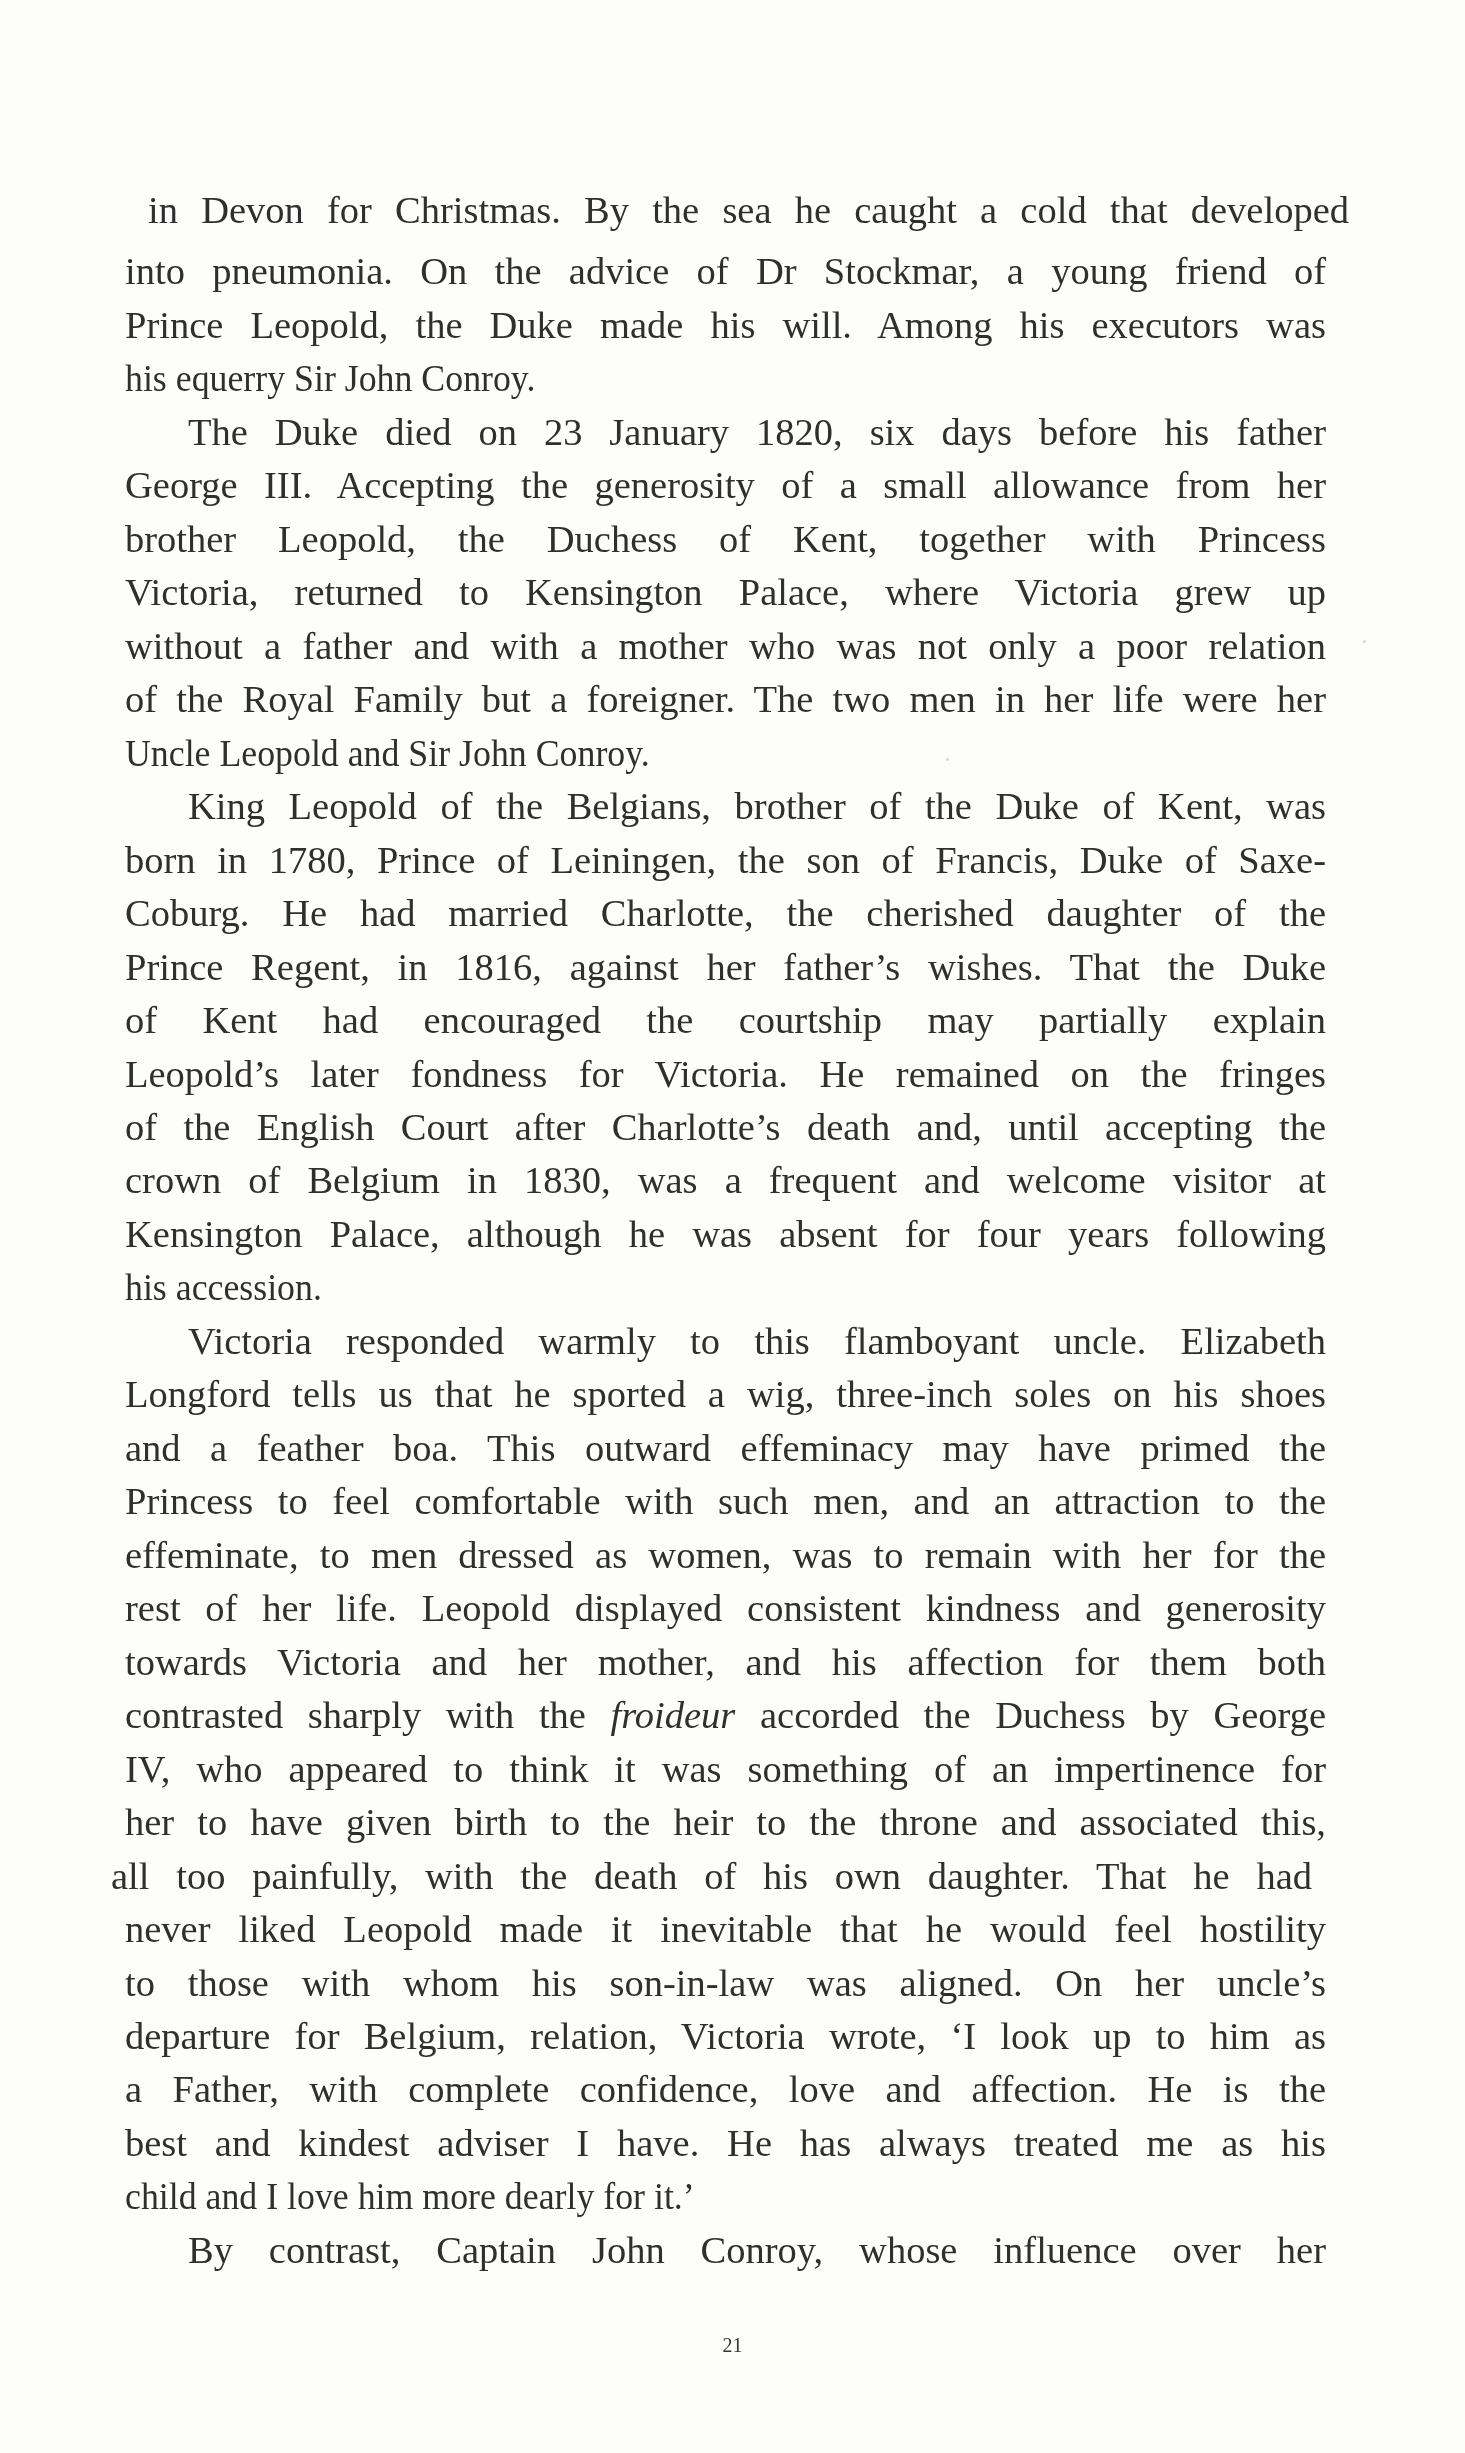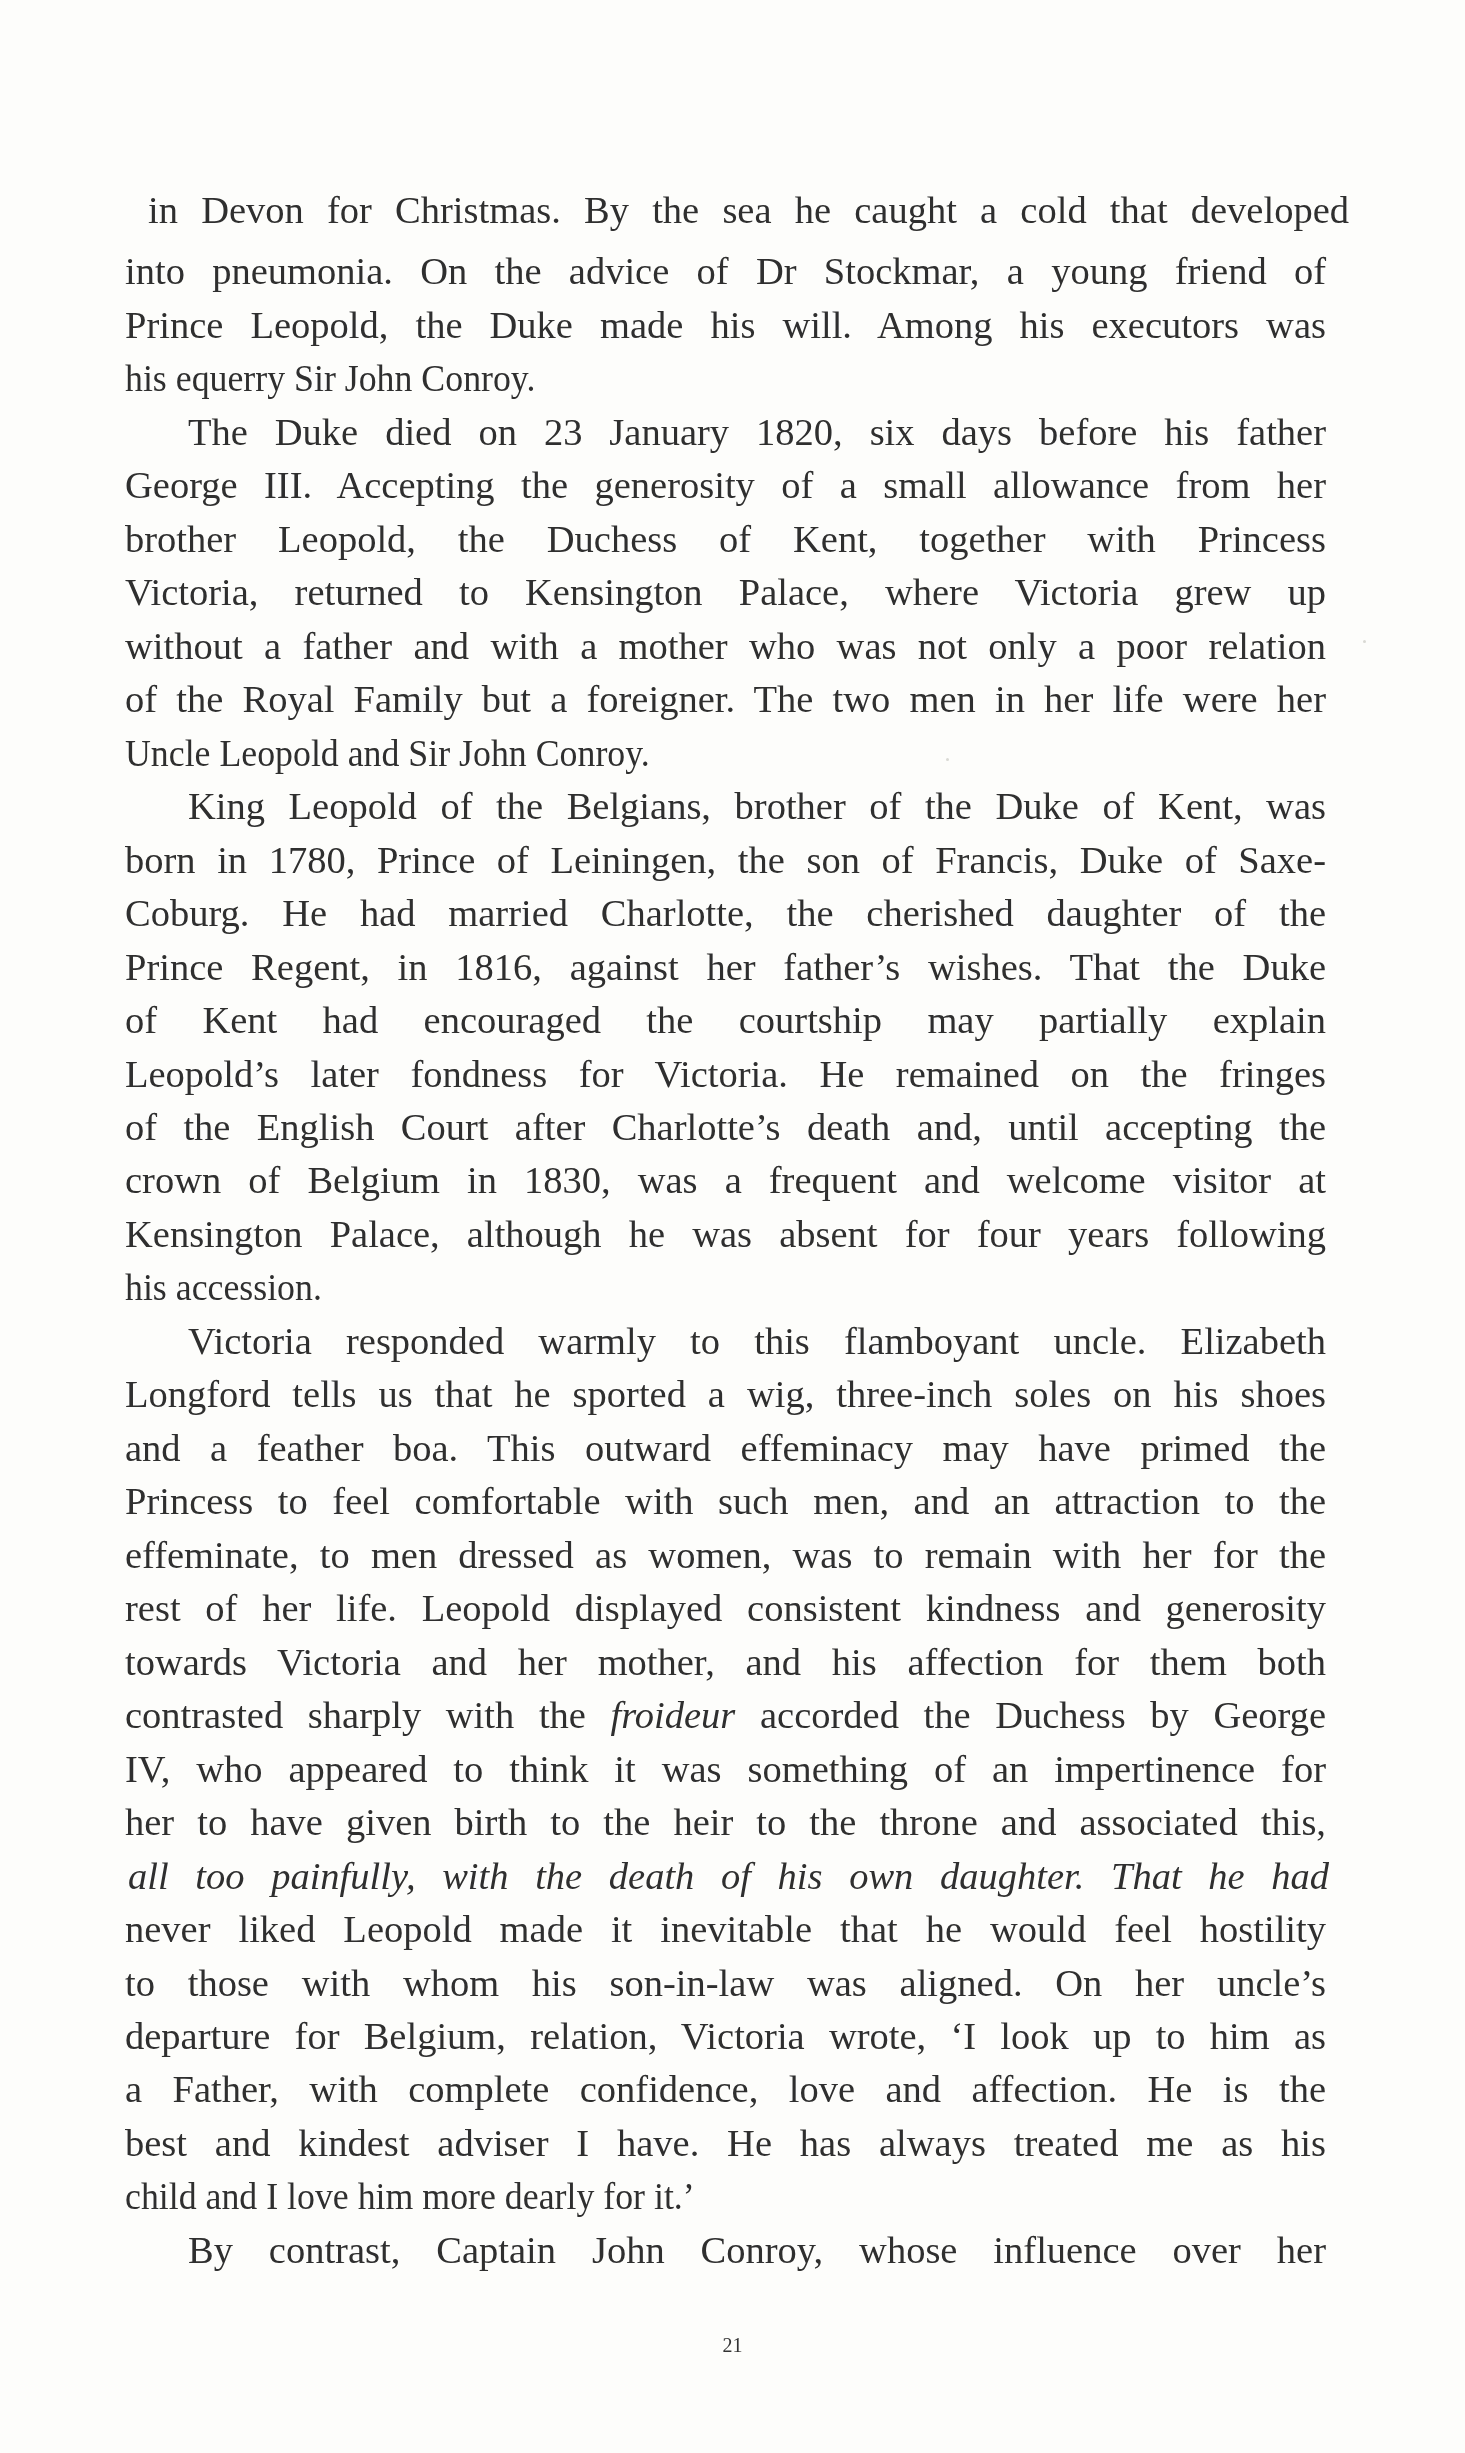--- a/index.html
+++ b/index.html
@@ -67,21 +67,21 @@
         <div class="line justify" style="left: 188px; top: 1316.87px; width: 1138px;">Victoria responded warmly to this flamboyant uncle. Elizabeth</div>
         <div class="line justify" style="left: 125px; top: 1370.34px; width: 1201px;">Longford tells us that he sported a wig, three-inch soles on his shoes</div>
         <div class="line justify" style="left: 125px; top: 1423.81px; width: 1201px;">and a feather boa. This outward effeminacy may have primed the</div>
         <div class="line justify" style="left: 125px; top: 1477.28px; width: 1201px;">Princess to feel comfortable with such men, and an attraction to the</div>
         <div class="line justify" style="left: 125px; top: 1530.75px; width: 1201px;">effeminate, to men dressed as women, was to remain with her for the</div>
         <div class="line justify" style="left: 125px; top: 1584.22px; width: 1201px;">rest of her life. Leopold displayed consistent kindness and generosity</div>
         <div class="line justify" style="left: 125px; top: 1637.69px; width: 1201px;">towards Victoria and her mother, and his affection for them both</div>
         <div class="line justify" style="left: 125px; top: 1691.16px; width: 1201px;">contrasted sharply with the <em>froideur</em> accorded the Duchess by George</div>
         <div class="line justify" style="left: 125px; top: 1744.63px; width: 1201px;">IV, who appeared to think it was something of an impertinence for</div>
         <div class="line justify" style="left: 125px; top: 1798.1px; width: 1201px;">her to have given birth to the heir to the throne and associated this,</div>
-        <div class="line justify" style="left: 128px; top: 1851.57px; width: 1201px; font-style: italic;">all too painfully, with the death of his own daughter. That he had</div>
+        <div class="line justify" style="left: 111px; top: 1851.57px; width: 1201px;">all too painfully, with the death of his own daughter. That he had</div>
         <div class="line justify" style="left: 125px; top: 1905.04px; width: 1201px;">never liked Leopold made it inevitable that he would feel hostility</div>
         <div class="line justify" style="left: 125px; top: 1958.51px; width: 1201px;">to those with whom his son-in-law was aligned. On her uncle’s</div>
         <div class="line justify" style="left: 125px; top: 2011.98px; width: 1201px;">departure for Belgium, relation, Victoria wrote, ‘I look up to him as</div>
         <div class="line justify" style="left: 125px; top: 2065.45px; width: 1201px;">a Father, with complete confidence, love and affection. He is the</div>
         <div class="line justify" style="left: 125px; top: 2118.92px; width: 1201px;">best and kindest adviser I have. He has always treated me as his</div>
         <div class="line" style="left: 125px; top: 2172.39px; transform: scaleX(0.93);">child and I love him more dearly for it.’</div>
       </div>
       <div>
         <div class="line justify" style="left: 188px; top: 2225.86px; width: 1138px;">By contrast, Captain John Conroy, whose influence over her</div>
       </div>

